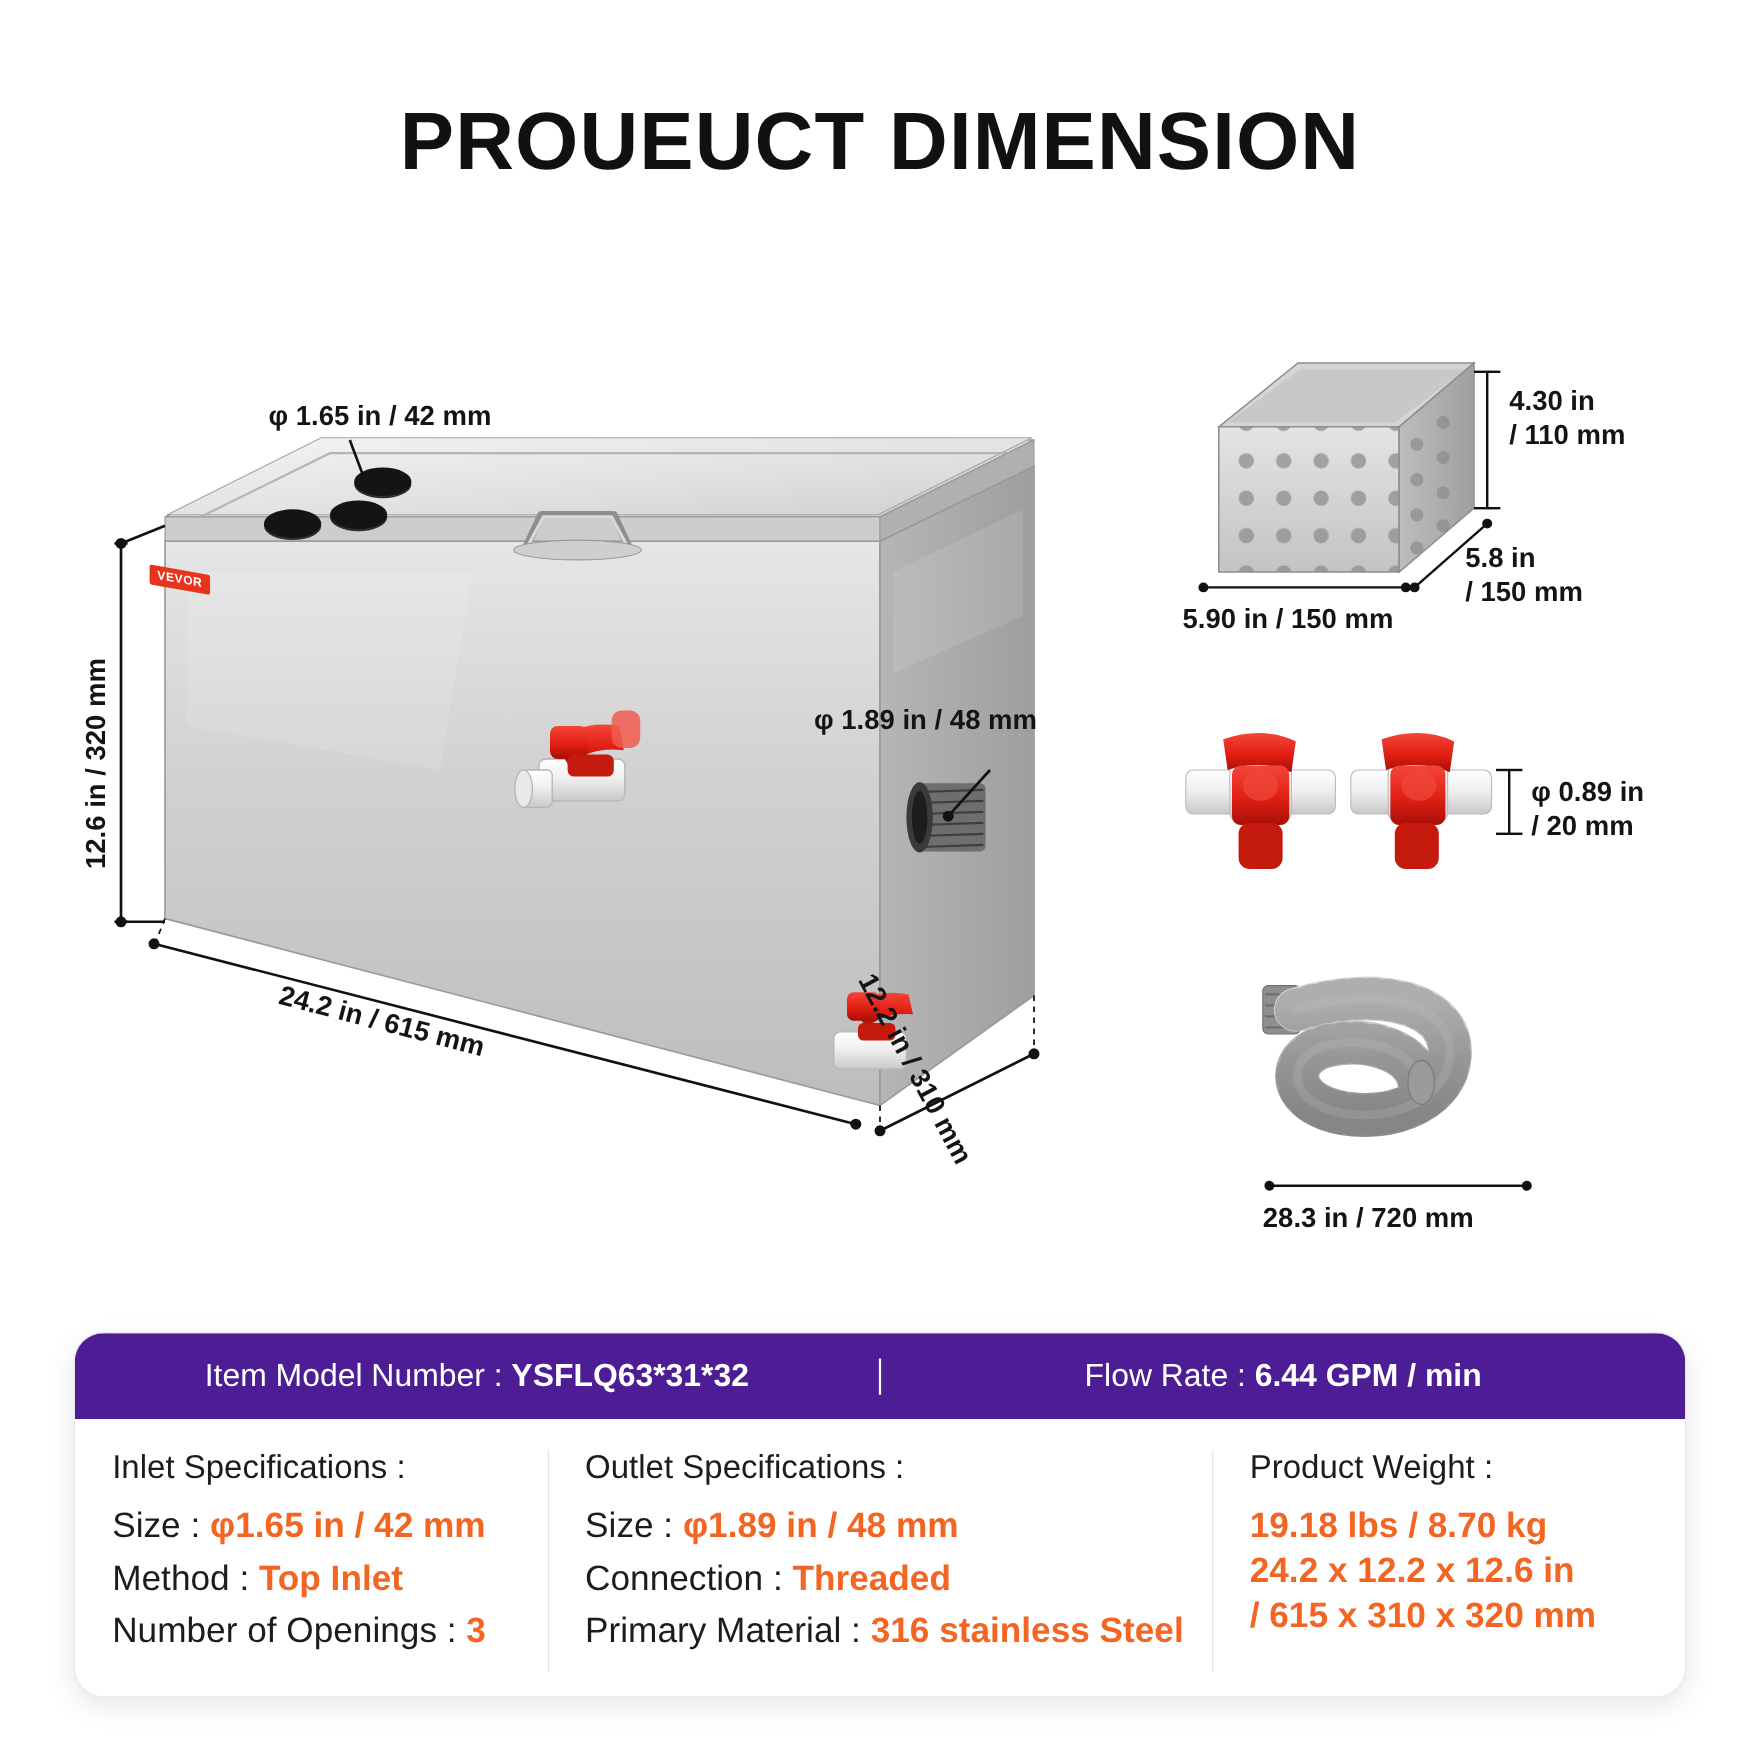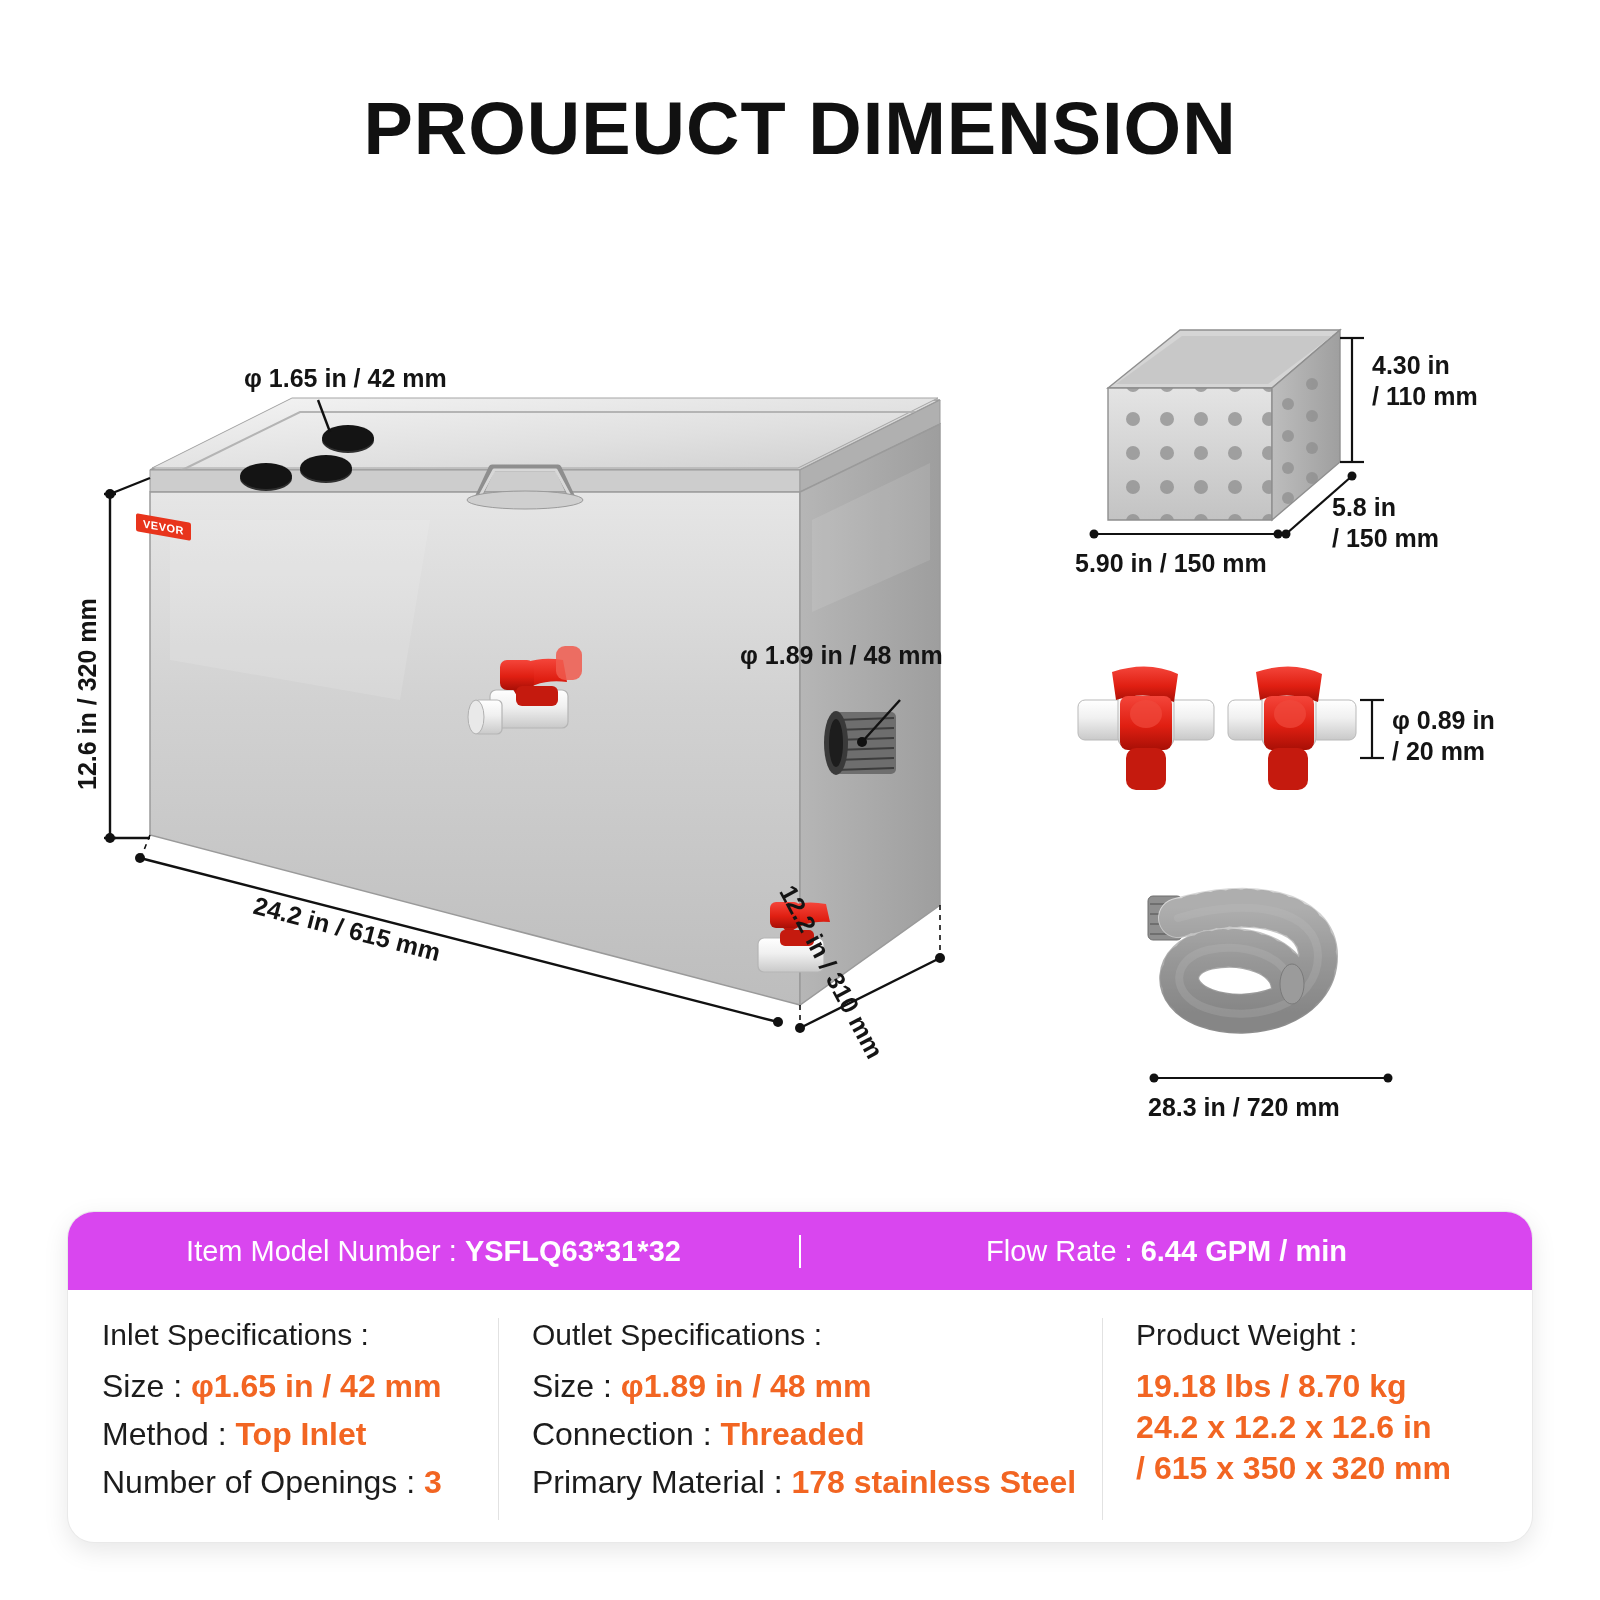--- a/index.html
+++ b/index.html
@@ -49,21 +49,21 @@
     width: 1464px;
     height: 330px;
     background: #ffffff;
     border-radius: 26px;
     box-shadow: 0 0 0 1px #e9e9e9, 0 8px 26px rgba(0,0,0,0.10);
     overflow: hidden;
   }
   .spec-head {
     display: flex;
     height: 78px;
-    background: #d946ef;
+    background: #4c1d95;
     color: #fff;
     align-items: center;
   }
   .spec-head .cell {
     flex: 1;
     display: flex;
     align-items: center;
     justify-content: center;
     font-size: 29px;
     gap: 8px;
@@ -418,31 +418,31 @@
       <div class="spec-line">
         <span>Size :</span>
         <span class="v">φ1.89 in / 48 mm</span>
       </div>
       <div class="spec-line">
         <span>Connection :</span>
         <span class="v">Threaded</span>
       </div>
       <div class="spec-line">
         <span>Primary Material :</span>
-        <span class="v">178 stainless Steel</span>
+        <span class="v">316 stainless Steel</span>
       </div>
     </div>
 
     <div class="spec-col">
       <h4>Product Weight :</h4>
       <div class="spec-line tight">
         <span class="v">19.18 lbs / 8.70 kg</span>
       </div>
       <div class="spec-line tight">
         <span class="v">24.2 x 12.2 x 12.6 in</span>
       </div>
       <div class="spec-line">
-        <span class="v">/ 615 x 350 x 320 mm</span>
+        <span class="v">/ 615 x 310 x 320 mm</span>
       </div>
     </div>
 
   </div>
 </div>
 
 </body></html>

